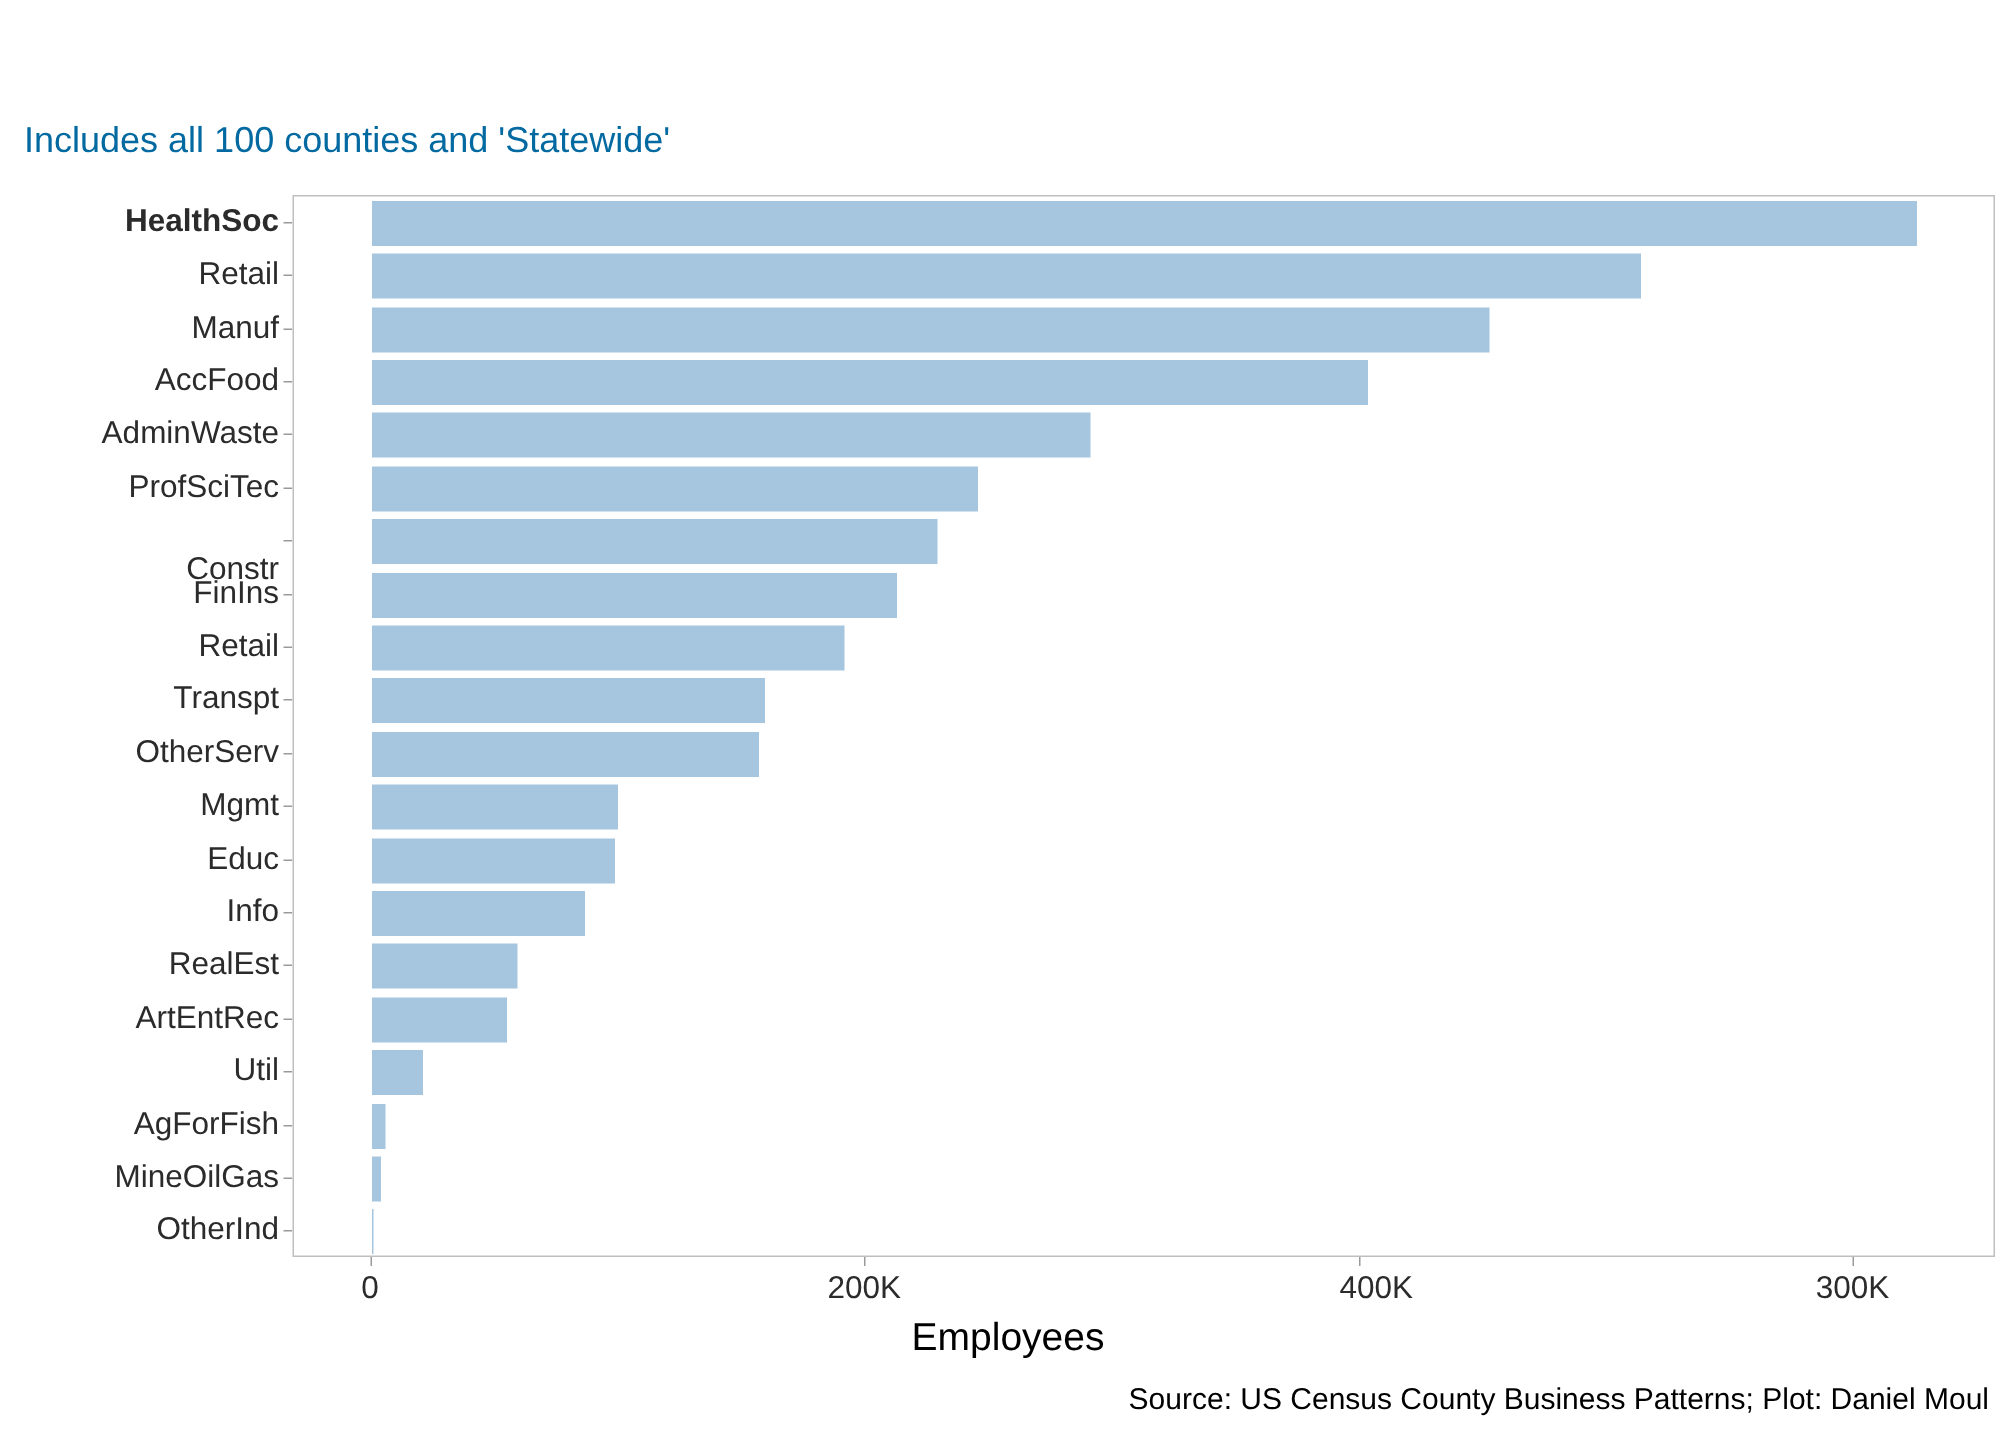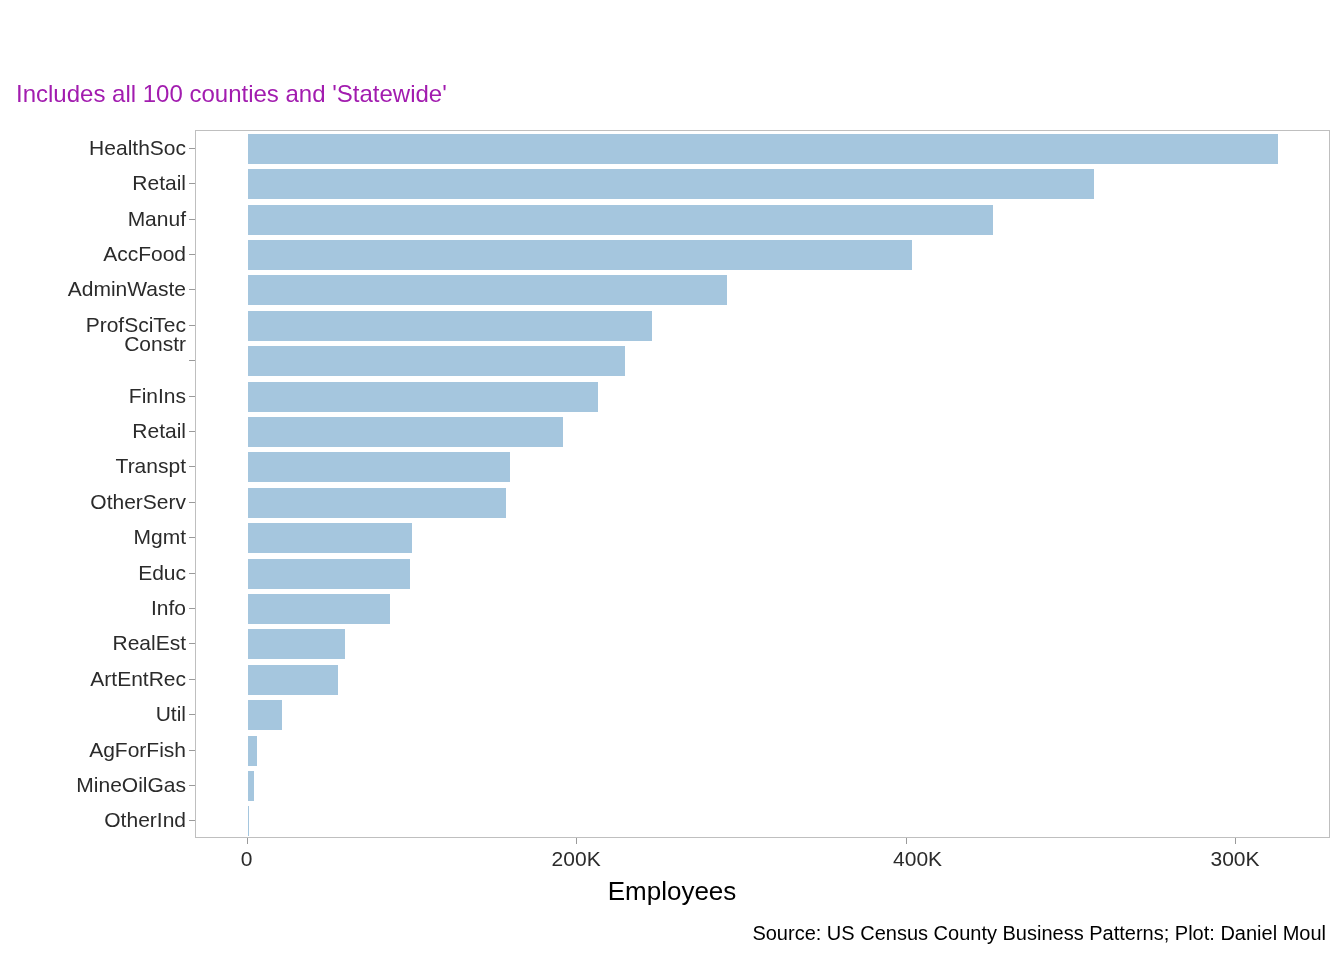--- a/index.html
+++ b/index.html
@@ -36,21 +36,21 @@
     color: #000;
   }
   .subtitle {
     position: absolute;
     left: 16px;
     top: 82px;
     font-size: 24px;
     font-weight: normal;
     line-height: 1.0;
     white-space: nowrap;
-    color: #a21caf;
+    color: #0369a1;
   }
 
   
   .panel {
     position: absolute;
     left: 195px;
     top: 130px;
     width: 1135px;
     height: 708px;
     background: #ffffff;
@@ -124,33 +124,33 @@
   }
 </style>
 </head>
 <body>
 
 <div class="page">
 
   <div class="subtitle">Includes all 100 counties and 'Statewide'</div>
 
   <div id="y-axis-group">
-      <div class="ylabel" style="top: 136.7px;">HealthSoc</div>
+      <div class="ylabel" style="top: 136.7px; font-weight: bold;">HealthSoc</div>
       <div class="ytick" style="top: 147.7px;"></div>
       <div class="ylabel" style="top: 172.1px;">Retail</div>
       <div class="ytick" style="top: 183.1px;"></div>
       <div class="ylabel" style="top: 207.5px;">Manuf</div>
       <div class="ytick" style="top: 218.5px;"></div>
       <div class="ylabel" style="top: 242.9px;">AccFood</div>
       <div class="ytick" style="top: 253.9px;"></div>
       <div class="ylabel" style="top: 278.3px;">AdminWaste</div>
       <div class="ytick" style="top: 289.3px;"></div>
       <div class="ylabel" style="top: 313.7px; margin-left: 32px;">ProfSciTec</div>
       <div class="ytick" style="top: 324.7px;"></div>
-      <div class="ylabel" style="top: 333px; margin-left: 36px;">Constr</div>
+      <div class="ylabel" style="top: 369px; margin-left: 36px;">Constr</div>
       <div class="ytick" style="top: 360.1px;"></div>
       <div class="ylabel" style="top: 384.5px;">FinIns</div>
       <div class="ytick" style="top: 395.5px;"></div>
       <div class="ylabel" style="top: 419.9px;">Retail</div>
       <div class="ytick" style="top: 430.9px;"></div>
       <div class="ylabel" style="top: 455.3px;">Transpt</div>
       <div class="ytick" style="top: 466.3px;"></div>
       <div class="ylabel" style="top: 490.7px;">OtherServ</div>
       <div class="ytick" style="top: 501.7px;"></div>
       <div class="ylabel" style="top: 526.1px;">Mgmt</div>

